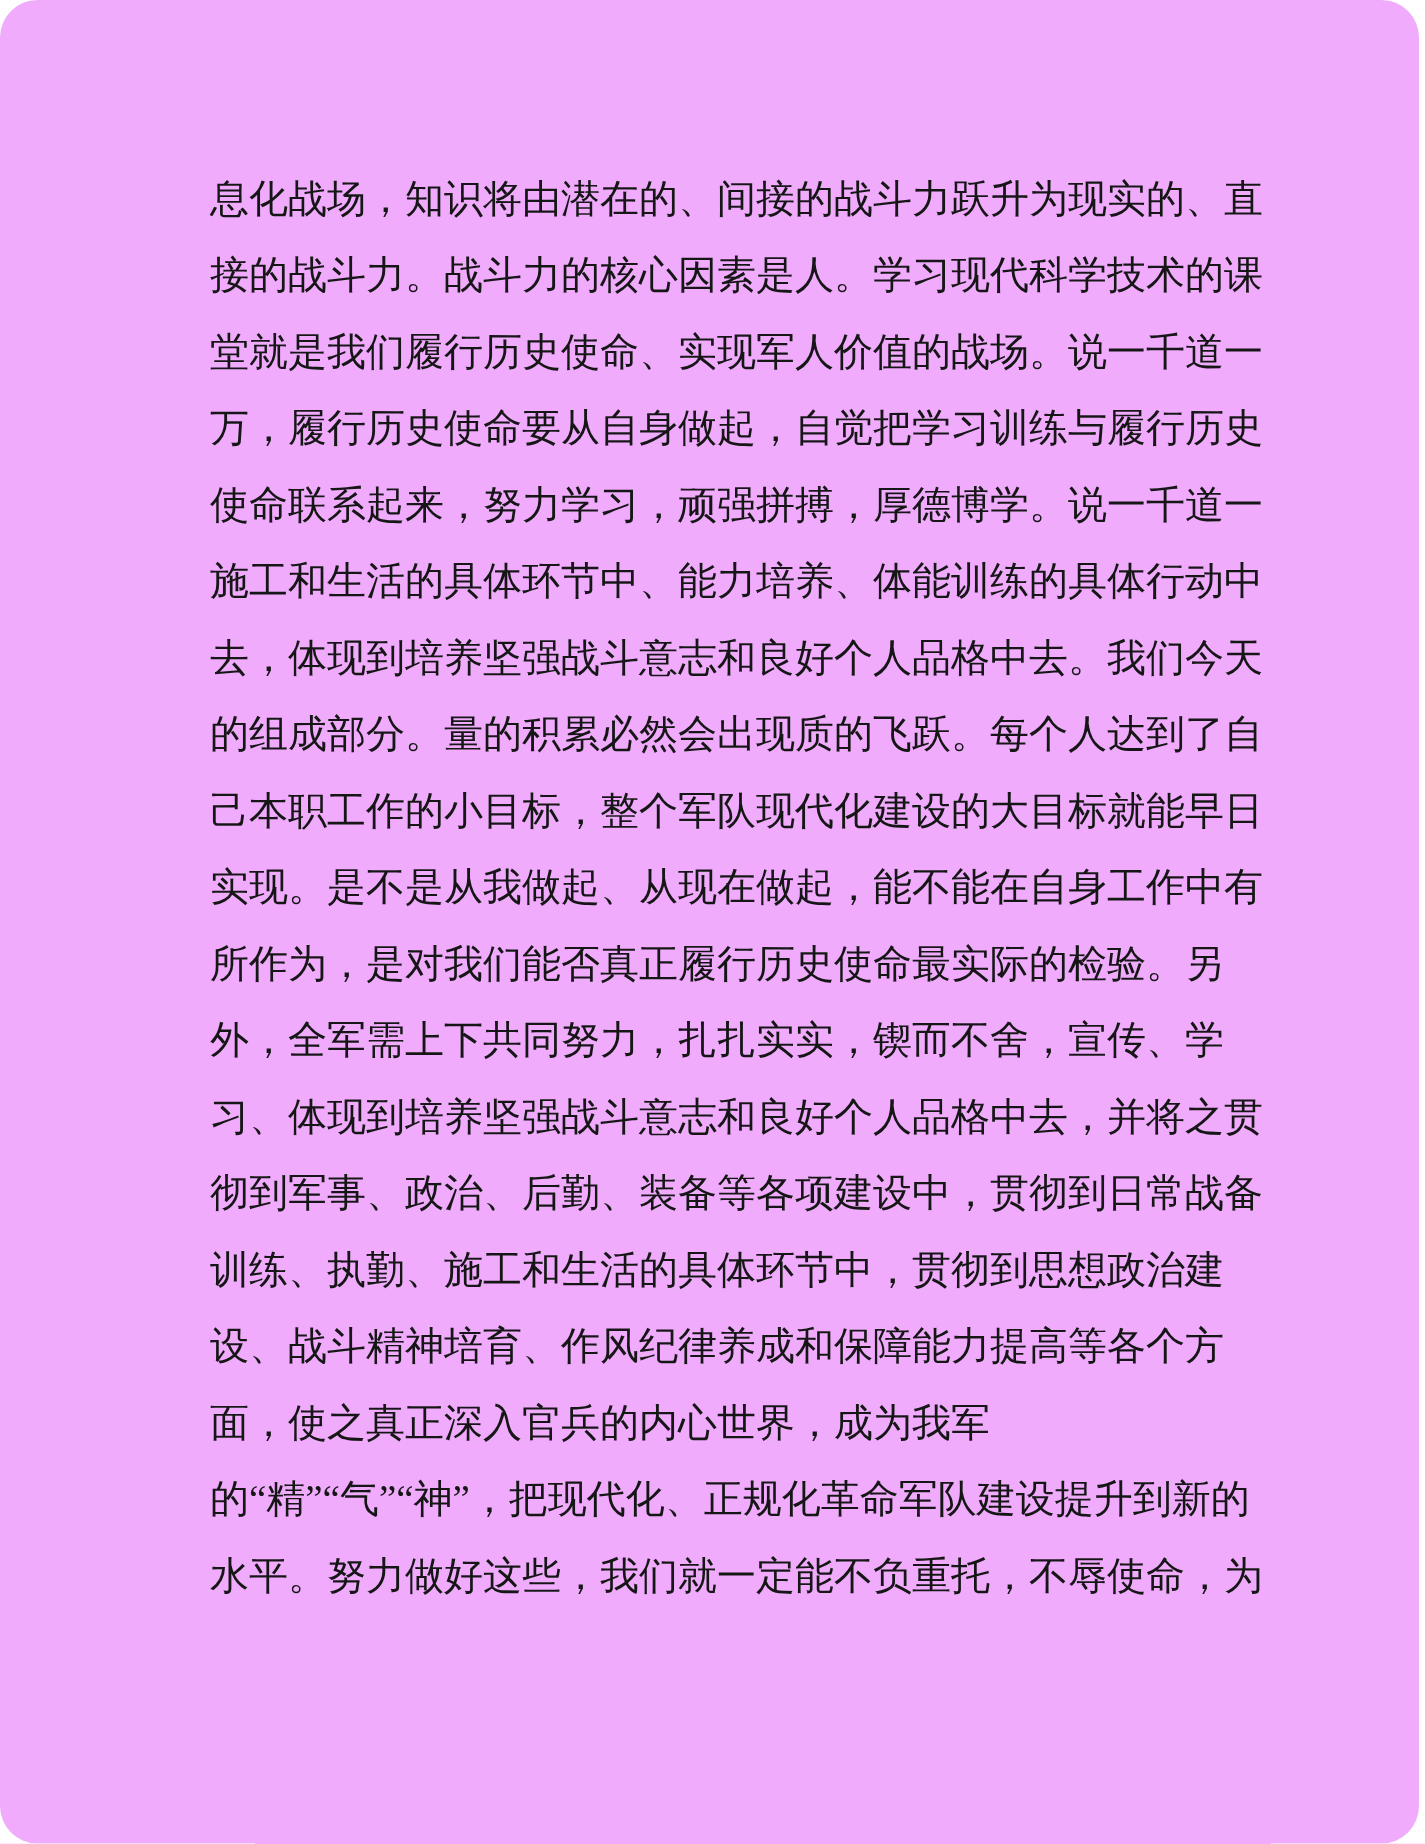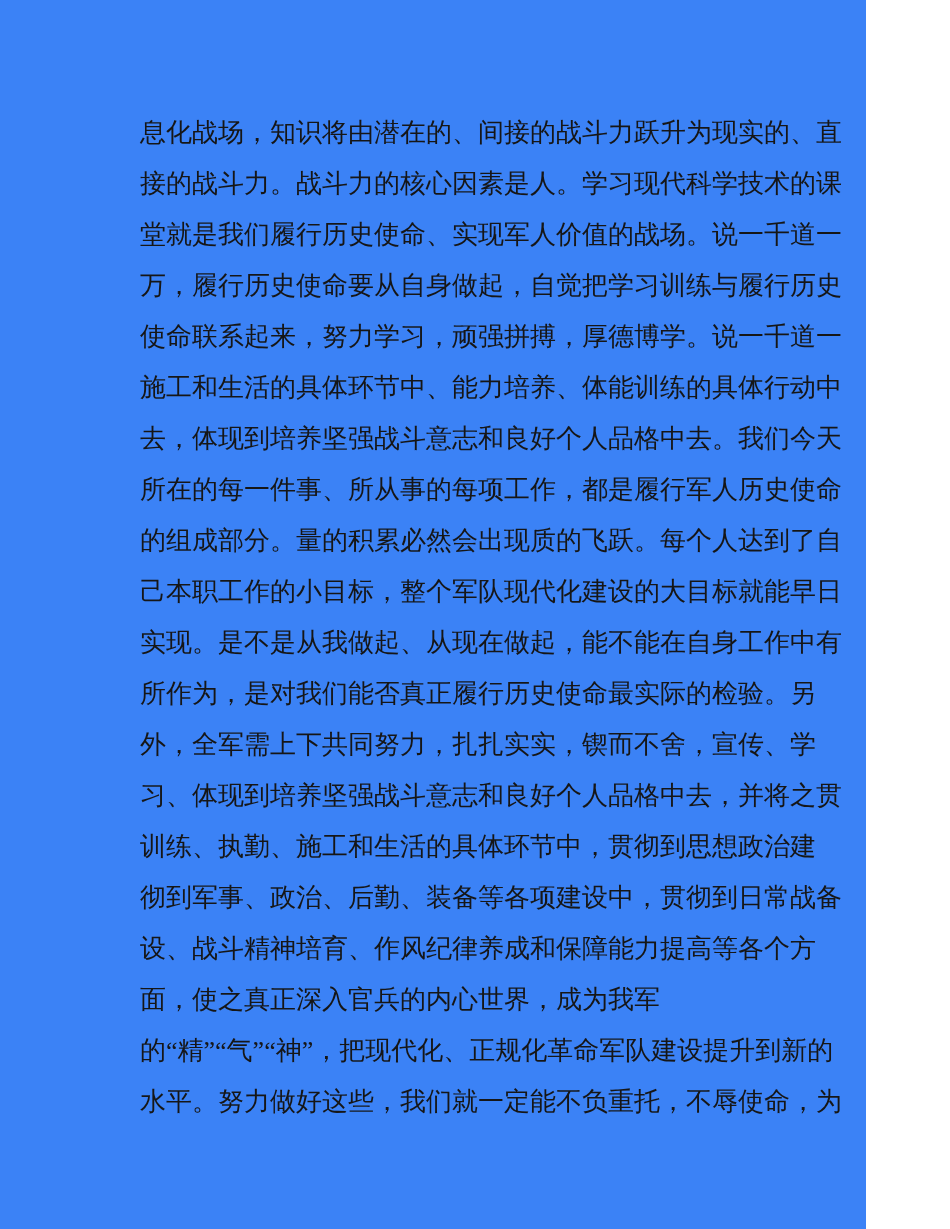--- a/index.html
+++ b/index.html
@@ -2,24 +2,25 @@
 <html><head>
 <meta charset="utf-8">
 <style>
   html, body {
     margin: 0;
     padding: 0;
     background: #ffffff;
   }
   .page {
     position: relative;
-    width: 866px;
+    width: 946px;
     height: 1229px;
-    background: #3b82f6;
+    background: #f0abfc;
     overflow: hidden;
+    border-radius: 25px;
   }
   .text-block {
     position: absolute;
     left: 140px;
     top: 107px;
     width: 700px;
     font-family: "Liberation Serif", "DejaVu Serif", serif;
     font-size: 26px;
     line-height: 51px;
     color: #161616;
@@ -36,27 +37,26 @@
 
 <div class="page">
   <div class="text-block">
     <div class="text-line">息化战场，知识将由潜在的、间接的战斗力跃升为现实的、直</div>
     <div class="text-line">接的战斗力。战斗力的核心因素是人。学习现代科学技术的课</div>
     <div class="text-line">堂就是我们履行历史使命、实现军人价值的战场。说一千道一</div>
     <div class="text-line">万，履行历史使命要从自身做起，自觉把学习训练与履行历史</div>
     <div class="text-line">使命联系起来，努力学习，顽强拼搏，厚德博学。说一千道一</div>
     <div class="text-line">施工和生活的具体环节中、能力培养、体能训练的具体行动中</div>
     <div class="text-line">去，体现到培养坚强战斗意志和良好个人品格中去。我们今天</div>
-    <div class="text-line">所在的每一件事、所从事的每项工作，都是履行军人历史使命</div>
     <div class="text-line">的组成部分。量的积累必然会出现质的飞跃。每个人达到了自</div>
     <div class="text-line">己本职工作的小目标，整个军队现代化建设的大目标就能早日</div>
     <div class="text-line">实现。是不是从我做起、从现在做起，能不能在自身工作中有</div>
     <div class="text-line">所作为，是对我们能否真正履行历史使命最实际的检验。另</div>
     <div class="text-line">外，全军需上下共同努力，扎扎实实，锲而不舍，宣传、学</div>
     <div class="text-line">习、体现到培养坚强战斗意志和良好个人品格中去，并将之贯</div>
+    <div class="text-line">彻到军事、政治、后勤、装备等各项建设中，贯彻到日常战备</div>
     <div class="text-line">训练、执勤、施工和生活的具体环节中，贯彻到思想政治建</div>
-    <div class="text-line">彻到军事、政治、后勤、装备等各项建设中，贯彻到日常战备</div>
     <div class="text-line">设、战斗精神培育、作风纪律养成和保障能力提高等各个方</div>
     <div class="text-line">面，使之真正深入官兵的内心世界，成为我军</div>
     <div class="text-line">的“精”“气”“神”，把现代化、正规化革命军队建设提升到新的</div>
     <div class="text-line">水平。努力做好这些，我们就一定能不负重托，不辱使命，为</div>
   </div>
 </div>
 
 </body></html>

